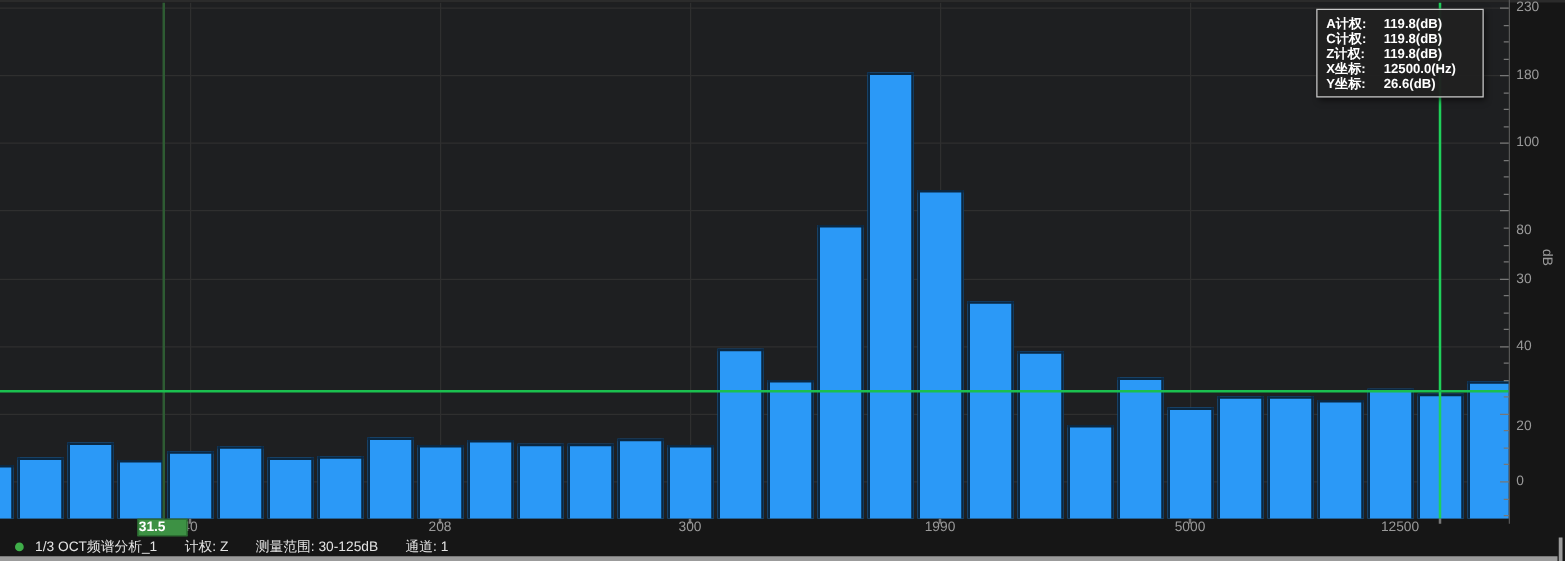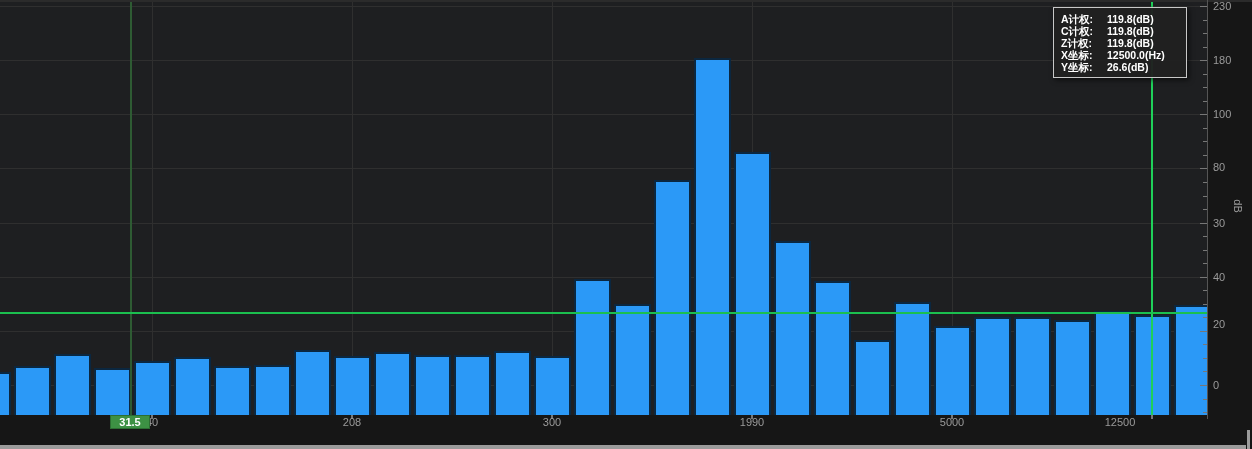--- a/index.html
+++ b/index.html
@@ -33,21 +33,21 @@
     transform:rotate(90deg); transform-origin:center;
   }
   .xtick { position:absolute; top:415px; width:2px; height:4px; background:#777; }
   .xtick-label {
     position:absolute; top:416px; color:#9a9a9a; font-size:11px; line-height:12px;
     transform:translateX(-50%); white-space:nowrap;
   }
   .cursor-badge {
     position:absolute; top:415px; width:40px; height:14px;
     background:#3d9144; border:1px solid #2c6e32; color:#ffffff;
-    font-size:11px; font-weight:bold; text-align:center; line-height:12px;
+    font-size:11px; font-weight:bold; text-align:left; line-height:12px;
     transform:translateX(-50%); z-index:5;
   }
   .status-bar {
     position:absolute; left:0; top:430px; width:1252px; height:15px;
     display:flex; align-items:center; color:#e4e4e4; font-size:11px;
   }
   .status-dot {
     width:7px; height:7px; border-radius:50%; background:#3fae49;
     margin-left:12px; margin-right:9px; flex:none;
   }
@@ -148,24 +148,24 @@
       <div class="ytick" style="left: 1200px; width: 7px; top: 114.34px;"></div>
       <div class="ytick" style="left: 1203px; width: 4px; top: 100.807px;"></div>
       <div class="ytick" style="left: 1203px; width: 4px; top: 87.274px;"></div>
       <div class="ytick" style="left: 1203px; width: 4px; top: 73.741px;"></div>
       <div class="ytick" style="left: 1200px; width: 7px; top: 60.208px;"></div>
       <div class="ytick" style="left: 1203px; width: 4px; top: 46.675px;"></div>
       <div class="ytick" style="left: 1203px; width: 4px; top: 33.142px;"></div>
       <div class="ytick" style="left: 1203px; width: 4px; top: 19.609px;"></div>
       <div class="ytick" style="left: 1200px; width: 7px; top: 6.076px;"></div>
       <div class="ytick-label" style="top: 379px;">0</div>
-      <div class="ytick-label" style="top: 318px;">20</div>
+      <div class="ytick-label" style="top: 335px;">20</div>
       <div class="ytick-label" style="top: 270.736px;">40</div>
       <div class="ytick-label" style="top: 216.604px;">30</div>
-      <div class="ytick-label" style="top: 161px;">80</div>
+      <div class="ytick-label" style="top: 178px;">80</div>
       <div class="ytick-label" style="top: 108.34px;">100</div>
       <div class="ytick-label" style="top: 54.208px;">180</div>
       <div class="ytick-label" style="top: 0.076px;">230</div>
     </div>
   <div class="y-unit">dB</div>
 
   <div id="x-axis">
       <div class="xtick" style="left: 151px;"></div>
       <div class="xtick-label" style="left: 152px;">40</div>
       <div class="xtick" style="left: 351px;"></div>
@@ -197,16 +197,23 @@
       <div class="tooltip-row">
         <span class="tooltip-label">X坐标:</span>
         <span class="tooltip-value">12500.0(Hz)</span>
       </div>
       <div class="tooltip-row">
         <span class="tooltip-label">Y坐标:</span>
         <span class="tooltip-value">26.6(dB)</span>
       </div>
     </div>
 
+  <div class="status-bar">
+    <span class="status-dot"></span>
+    <span class="status-item">1/3 OCT频谱分析_1</span>
+    <span class="status-item">计权: Z</span>
+    <span class="status-item">测量范围: 30-125dB</span>
+    <span class="status-item">通道: 1</span>
+  </div>
 
   <div class="scrollbar-h"></div>
   <div class="scrollbar-corner"></div>
 </div>
 
 </body></html>

